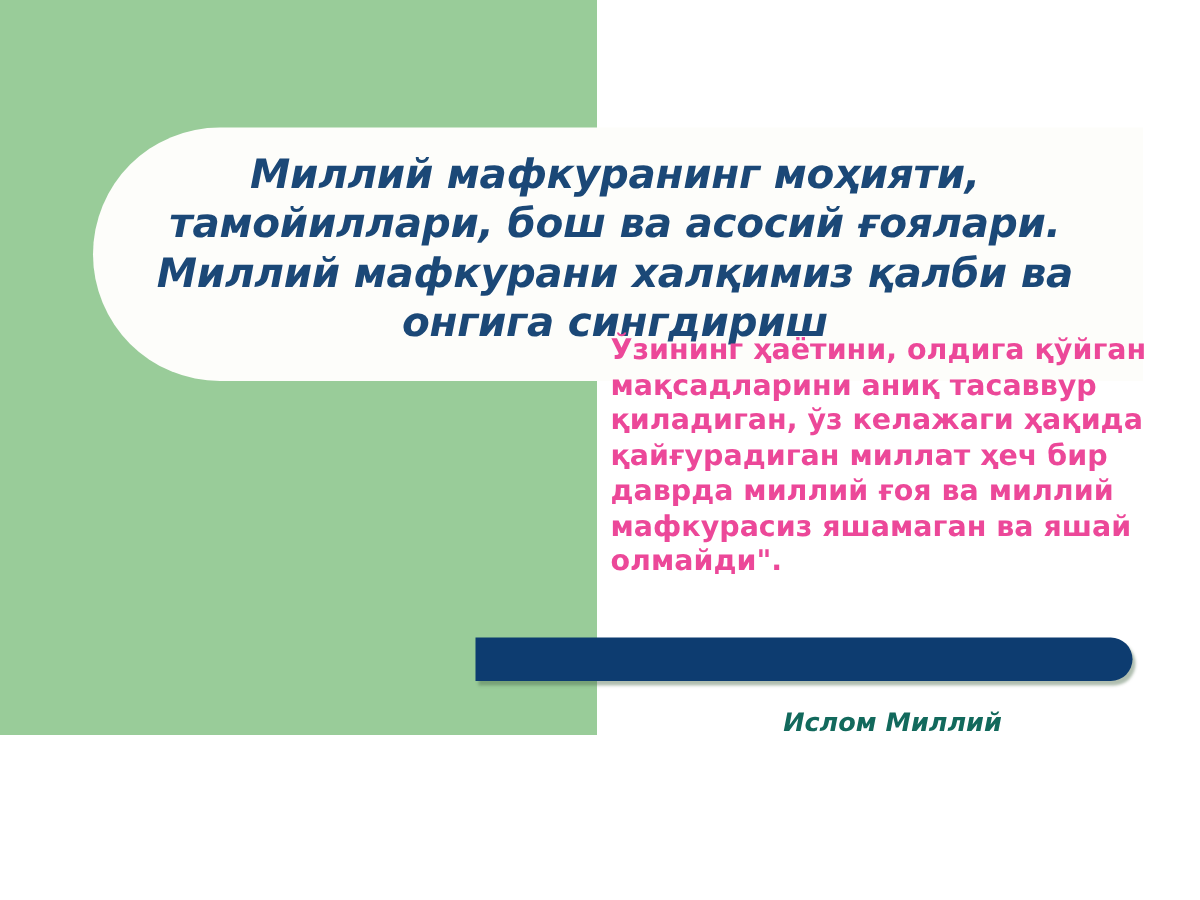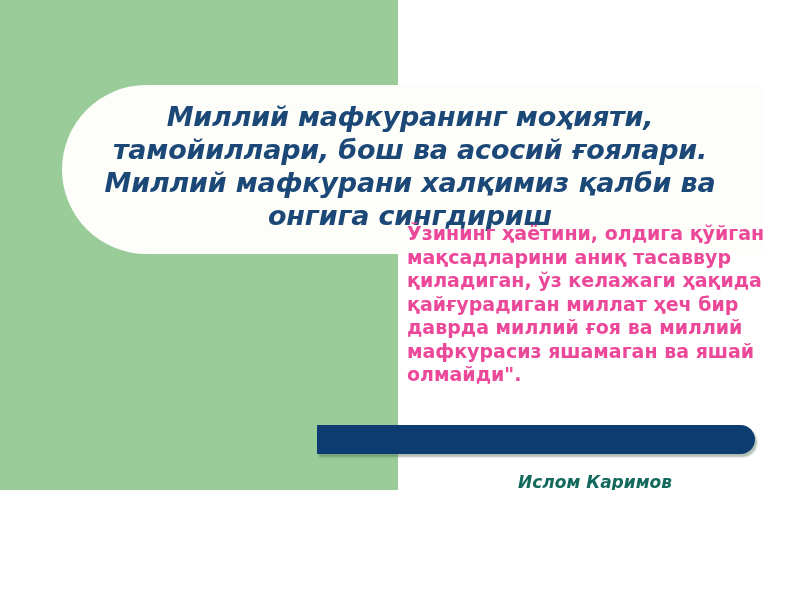--- a/index.html
+++ b/index.html
@@ -112,15 +112,15 @@
   <div class="white-field"></div>
 
   <div class="title-plate"></div>
 
   <div class="title-text">Миллий мафкуранинг моҳияти, тамойиллари, бош ва асосий ғоялари. Миллий мафкурани халқимиз қалби ва онгига сингдириш</div>
 
   <div class="quote-text">Ўзининг ҳаётини, олдига қўйган мақсадларини аниқ тасаввур қиладиган, ўз келажаги ҳақида қайғурадиган миллат ҳеч бир даврда миллий ғоя ва миллий мафкурасиз яшамаган ва яшай олмайди".</div>
 
   <div class="navy-bar"></div>
 
-  <div class="attribution">Ислом Каримов</div>
+  <div class="attribution">Ислом Миллий</div>
 
 </div>
 
 </body></html>

